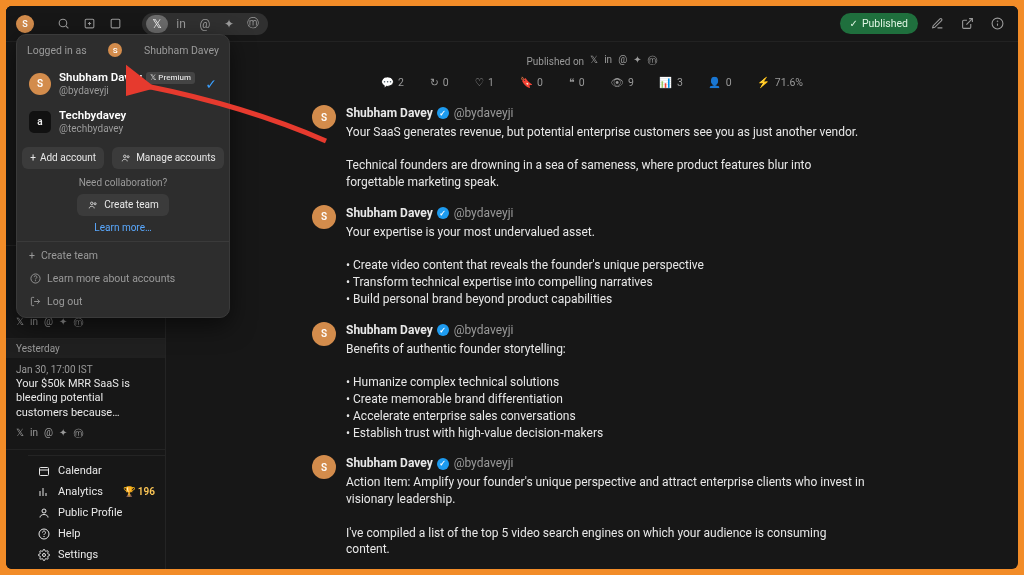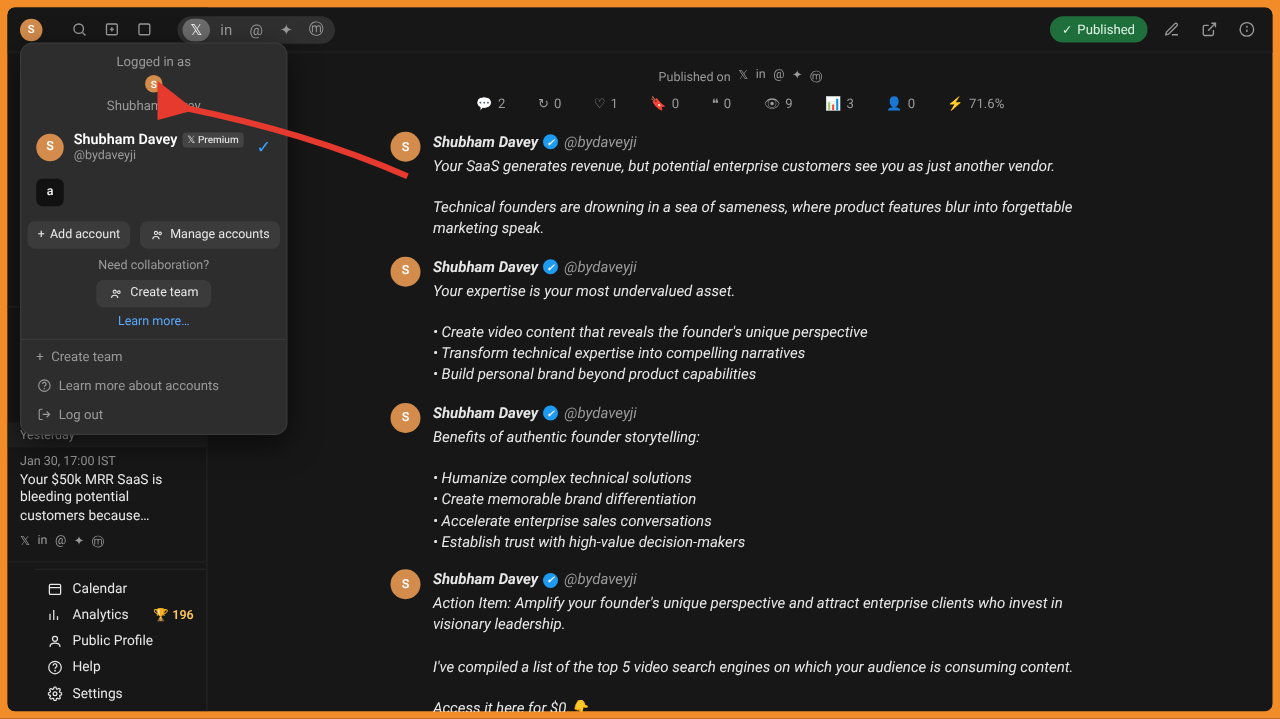--- a/index.html
+++ b/index.html
@@ -98,21 +98,20 @@
     padding: 8px 0 4px;
   }
   .acct-header {
     font-size: 10.5px;
     color: var(--text-secondary);
     display: flex;
     align-items: center;
     justify-content: space-between;
     gap: 4px;
     padding: 0 10px 8px;
-    flex-direction: column;
   }
   .acct-row {
     display: flex; align-items: center;
     padding: 6px 12px; gap: 8px;
     cursor: pointer;
   }
   .acct-av {
     width: 22px; height: 22px; border-radius: 50%;
     background: var(--avatar-bg);
     display:flex; align-items:center; justify-content:center;
@@ -253,21 +252,21 @@
   .thread { max-width: 560px; margin: 0 auto; }
   .tweet {
     display:flex; gap:10px;
     margin-bottom: 14px;
   }
   .tweet .av {
     width:24px;height:24px;border-radius:50%;background:var(--avatar-bg);
     flex:0 0 24px;
     display:flex;align-items:center;justify-content:center;font-size:10px;color:#fff;font-weight:600;
   }
-  .tweet .body { flex:1; font-size: 12px; line-height: 1.4; font-style: italic; }
+  .tweet .body { flex:1; font-size: 12px; line-height: 1.4; }
   .tweet .name { font-weight:700; display:inline-flex; gap:4px; align-items:center; }
   .tweet .handle { color: var(--text-secondary); margin-left: 2px; }
   .tweet .ver {
     display:inline-flex;
     width:12px;height:12px;
     background:#1d9bf0;
     border-radius:50%;
     align-items:center;justify-content:center;
   }
   .tweet .ver::after{content:"✓";color:#fff;font-size:8px;}
@@ -440,20 +439,26 @@
           <span>Shubham Davey</span>
           <span class="prem-chip">𝕏 Premium</span>
         </div>
         <div class="acct-handle">@bydaveyji</div>
       </div>
       <div class="acct-check">✓</div>
     </div>
 
     <div class="acct-row">
       <div class="acct-av sq">a</div>
+      <div class="acct-info">
+        <div class="acct-name">
+          <span>Techbydavey</span>
+        </div>
+        <div class="acct-handle">@techbydavey</div>
+      </div>
     </div>
 
     <div class="acct-btns">
       <div class="chip-btn">
         <span>+</span>
         <span>Add account</span>
       </div>
       <div class="chip-btn">
         <span class="icon">
           <svg width="10" height="10" viewBox="0 0 24 24" fill="none" stroke="currentColor" stroke-width="2">

